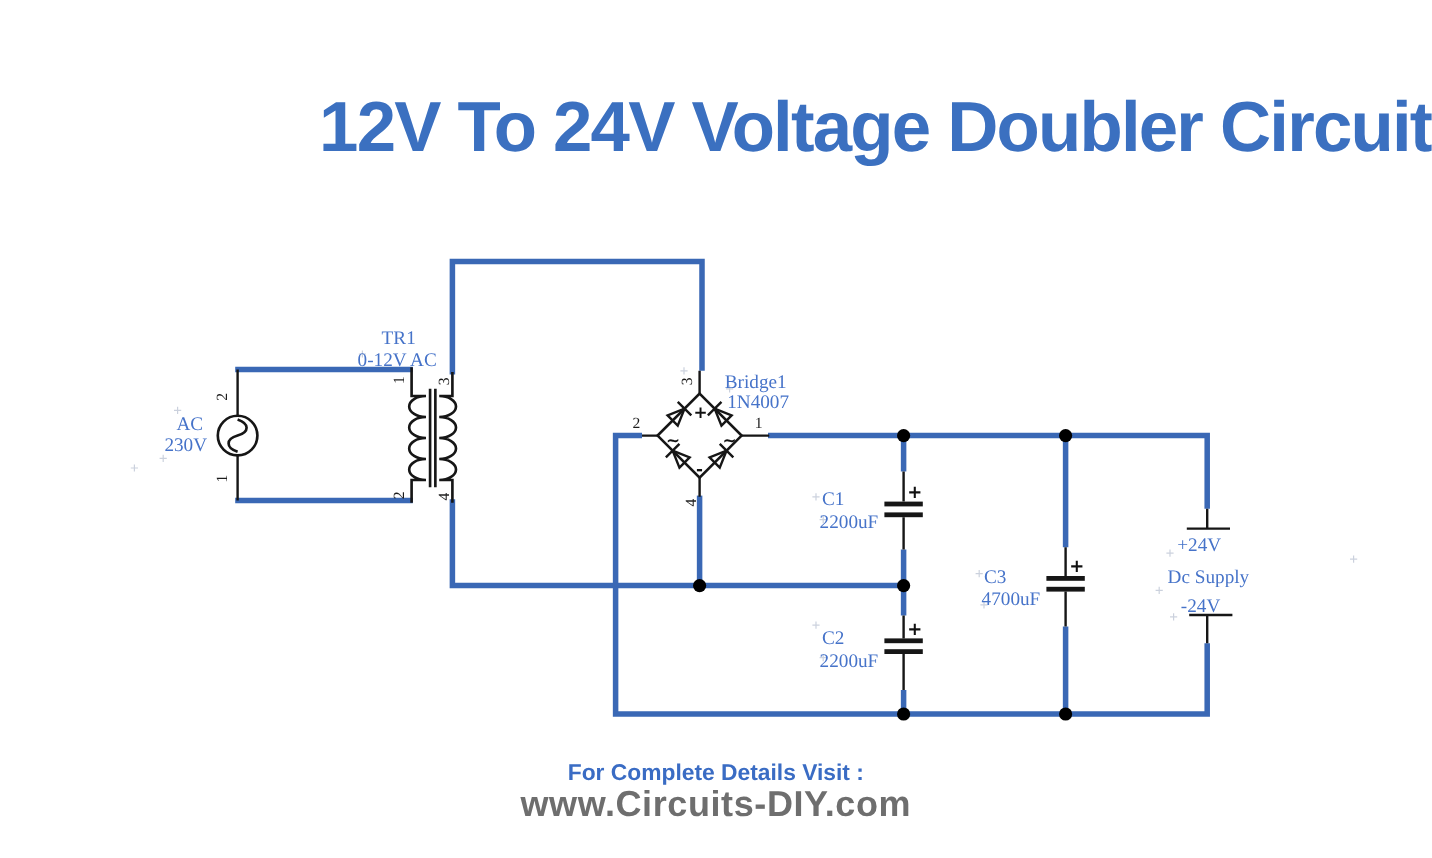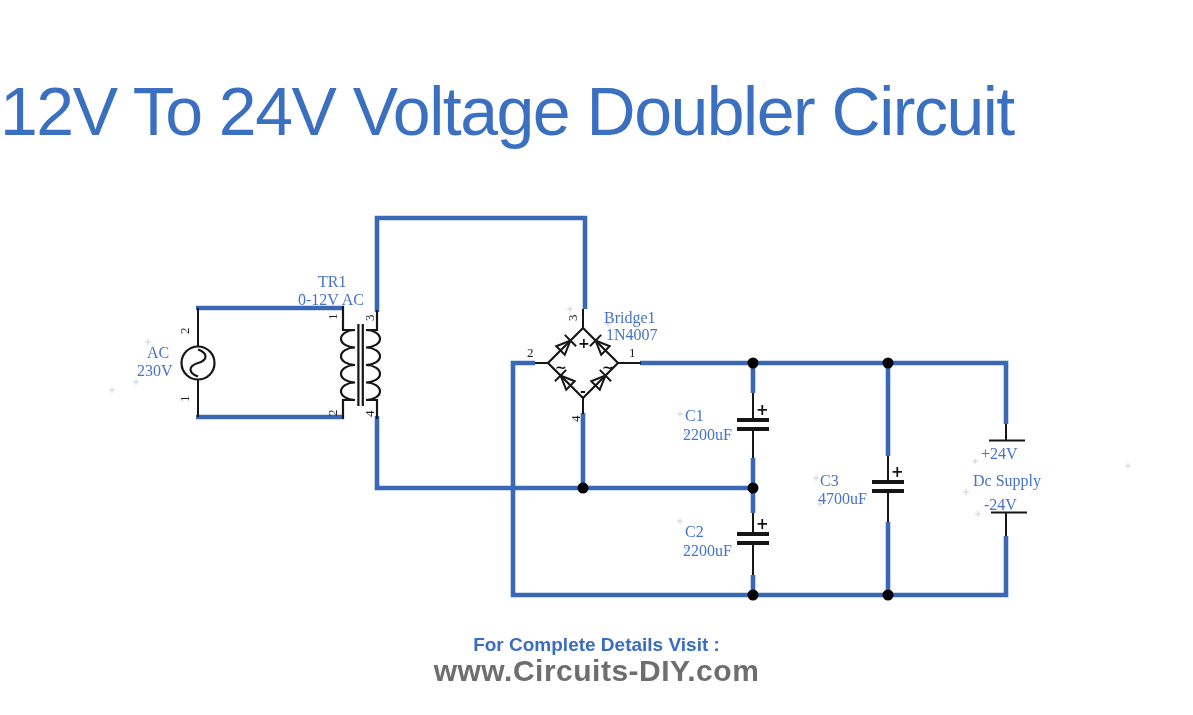--- a/index.html
+++ b/index.html
@@ -1,18 +1,18 @@
 <!DOCTYPE html>
 <html><head>
 <meta charset="utf-8">
 <style>
   html,body{margin:0;padding:0;background:#ffffff;width:1193px;height:715px;overflow:hidden;}
   .page{position:relative;width:1193px;height:715px;background:#fff;font-family:"Liberation Sans",sans-serif;}
-  .title{position:absolute;top:72px;left:0;width:100%;text-align:left;
-         font-size:68px;font-weight:400;letter-spacing:-1.5px;color:#3b70c0;}
+  .title{position:absolute;top:72px;left:0;width:100%;text-align:right;
+         font-size:59px;font-weight:700;letter-spacing:-1.5px;color:#3b70c0;}
   .footer{position:absolute;left:0;width:100%;text-align:center;}
   .footer-visit{top:634px;font-size:19px;font-weight:700;color:#3a6cc4;}
   .footer-site{top:654px;font-size:30px;font-weight:700;color:#6e6e6e;letter-spacing:0.5px;}
   svg{position:absolute;top:0;left:0;}
   .wire{stroke:#3a68b5;stroke-width:4.6;fill:none;stroke-linejoin:miter;}
   .lead{stroke:#161616;stroke-width:2;fill:none;}
   .comp{stroke:#161616;stroke-width:2.2;fill:none;}
   .plate{fill:#161616;stroke:none;}
   .dot{fill:#000;stroke:none;}
   .lbl{fill:#4673c9;font-family:"Liberation Serif",serif;font-size:16px;}

